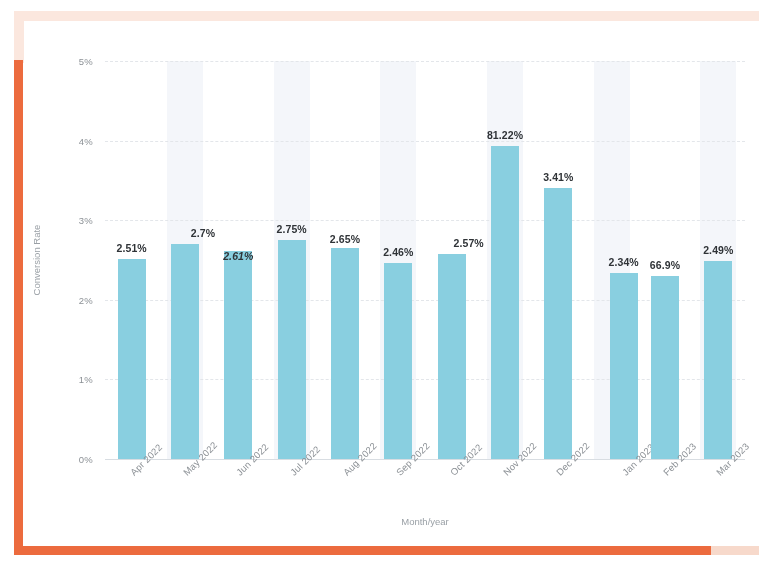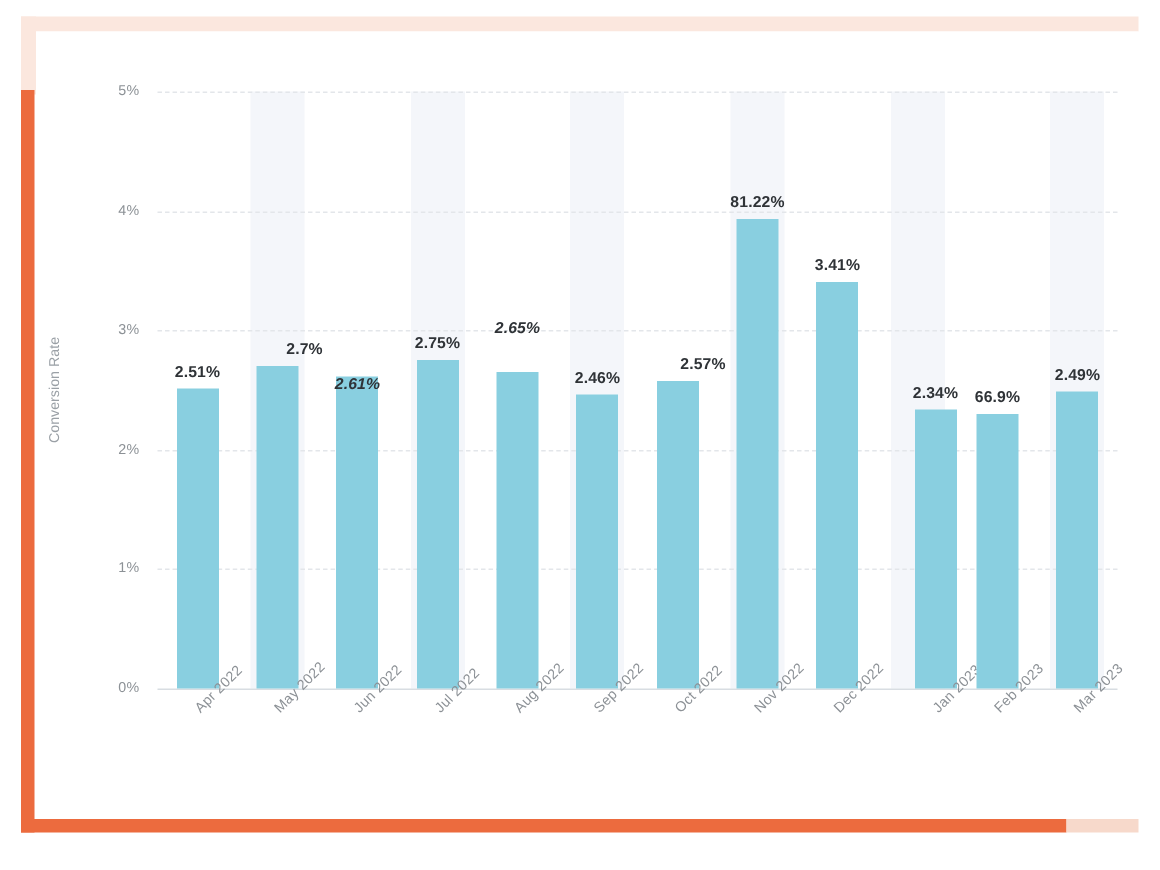--- a/index.html
+++ b/index.html
@@ -217,21 +217,21 @@
           <div class="bar-label" style="bottom: 197px; font-style: italic;">2.61%</div>
           <div class="xtick">Jun 2022</div>
         </div>
         <div class="bar-slot" style="left: 160px; width: 53.3333px;">
           <div class="bar" style="height: 218.9px; background: rgb(137, 207, 224);"></div>
           <div class="bar-label" style="bottom: 223.9px;">2.75%</div>
           <div class="xtick">Jul 2022</div>
         </div>
         <div class="bar-slot" style="left: 213.333px; width: 53.3333px;">
           <div class="bar" style="height: 210.94px; background: rgb(137, 207, 224);"></div>
-          <div class="bar-label" style="bottom: 234px; font-style: italic;">2.65%</div>
+          <div class="bar-label" style="bottom: 214px;">2.65%</div>
           <div class="xtick">Aug 2022</div>
         </div>
         <div class="bar-slot" style="left: 266.667px; width: 53.3333px;">
           <div class="bar" style="height: 195.816px; background: rgb(137, 207, 224);"></div>
           <div class="bar-label" style="bottom: 200.816px;">2.46%</div>
           <div class="xtick">Sep 2022</div>
         </div>
         <div class="bar-slot" style="left: 320px; width: 53.3333px;">
           <div class="bar" style="height: 204.572px; background: rgb(137, 207, 224);"></div>
           <div class="bar-label" style="bottom: 209.572px; margin-left: 17px;">2.57%</div>
@@ -258,13 +258,14 @@
           <div class="xtick">Feb 2023</div>
         </div>
         <div class="bar-slot" style="left: 586.667px; width: 53.3333px;">
           <div class="bar" style="height: 198.204px; background: rgb(137, 207, 224);"></div>
           <div class="bar-label" style="bottom: 203.204px;">2.49%</div>
           <div class="xtick">Mar 2023</div>
         </div>
       </div>
   </div>
 
+  <div id="x-axis-title">Month/year</div>
 </div>
 
 </body></html>

